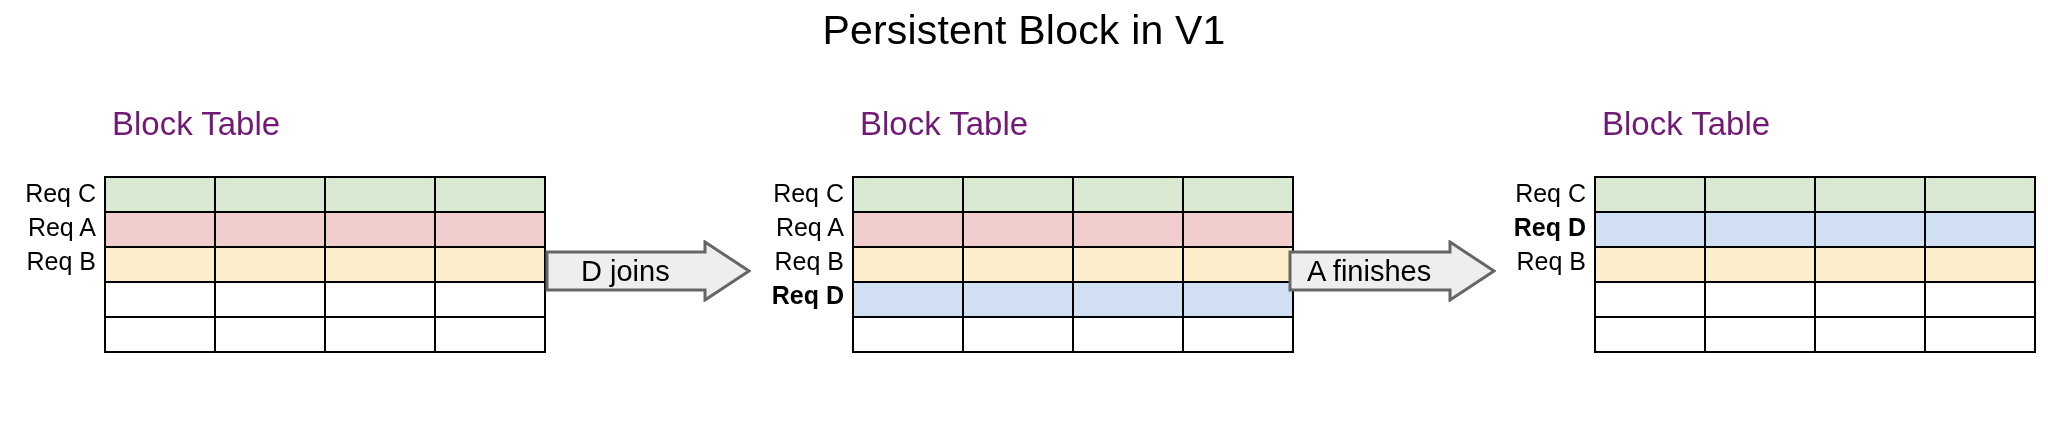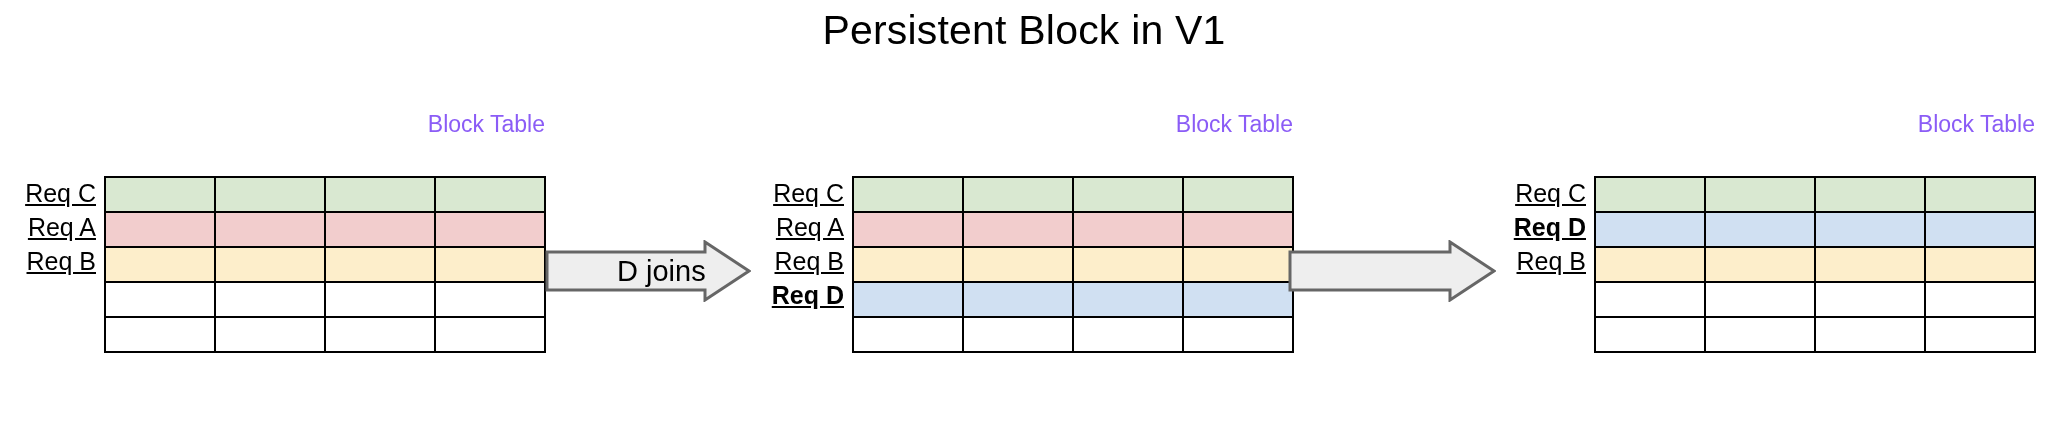--- a/index.html
+++ b/index.html
@@ -36,42 +36,41 @@
   }
   .stage-1 { left: 0px;    width: 560px; }
   .stage-2 { left: 748px;  width: 560px; }
   .stage-3 { left: 1490px; width: 560px; }
 
   .block-table-title {
     position: absolute;
     top: 0px;
     left: 112px;
     width: 433px;
-    text-align: right;
-    font-size: 23px;
-    color: #8b5cf6;
+    text-align: left;
+    font-size: 33px;
+    color: #701a75;
     line-height: 40px;
     white-space: nowrap;
   }
 
   .table-wrap {
     position: absolute;
     top: 72px;
     left: 0;
     display: flex;
     align-items: flex-start;
   }
 
   .row-labels {
     width: 104px;
     padding-top: 0px;
     display: flex;
     flex-direction: column;
     align-items: flex-end;
-    text-decoration: underline;
   }
   .row-label {
     height: 34px;
     line-height: 34px;
     font-size: 25px;
     color: #000000;
     white-space: nowrap;
     padding-right: 8px;
     box-sizing: border-box;
   }
@@ -106,21 +105,20 @@
     left: 0;
     width: 78%;
     height: 62px;
     display: flex;
     align-items: center;
     justify-content: center;
     font-size: 29px;
     color: #000000;
     white-space: nowrap;
     pointer-events: none;
-    padding-left: 36px;
   }
 </style>
 </head>
 <body>
 
 <div class="title">Persistent Block in V1</div>
 
 <div class="stage stage-1">
   <div class="block-table-title">Block Table</div>
   <div class="table-wrap">
@@ -219,20 +217,21 @@
         </tr>
       </tbody>
     </table>
   </div>
 </div>
 
 <div class="arrow arrow-2">
   <svg viewBox="0 0 208 62" preserveAspectRatio="none">
     <polygon points="2,12 162,12 162,2 206,31 162,60 162,50 2,50" fill="#eeeeee" stroke="#666666" stroke-width="3" stroke-linejoin="miter"></polygon>
   </svg>
+  <div class="arrow-label">A finishes</div>
 </div>
 
 <div class="stage stage-3">
   <div class="block-table-title">Block Table</div>
   <div class="table-wrap">
     <div class="row-labels">
       <div class="row-label">Req C</div>
       <div class="row-label bold">Req D</div>
       <div class="row-label">Req B</div>
       <div class="row-label blank"></div>

